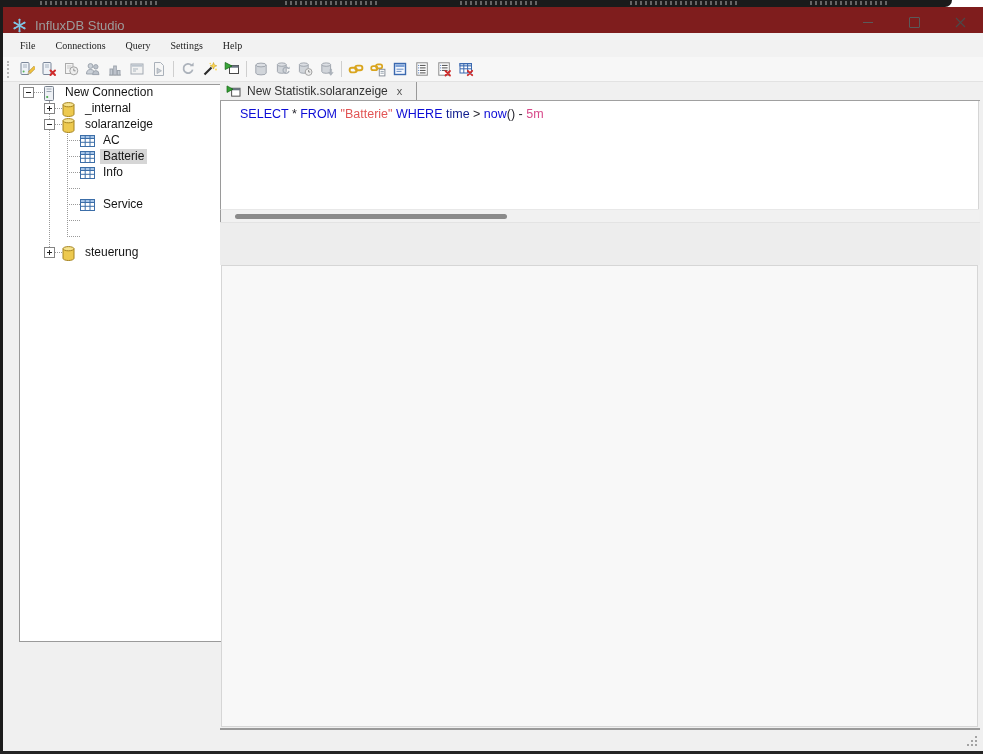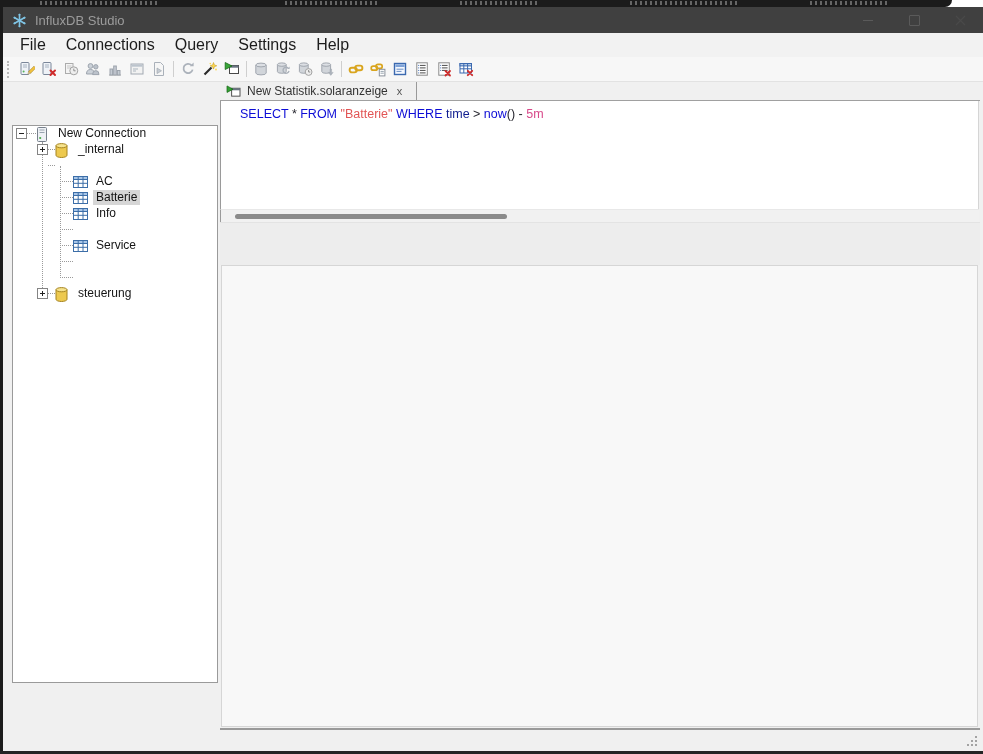--- a/index.html
+++ b/index.html
@@ -8,49 +8,49 @@
 
   
   #top-strip{position:absolute;left:0;top:0;width:952px;height:7px;background:#1b1b1b;
              border-bottom-right-radius:9px;z-index:5;}
   .bg-frag{position:absolute;top:1px;height:4px;opacity:.55;
            background:repeating-linear-gradient(90deg,rgba(255,255,255,.6) 0 2px,transparent 2px 5px);}
   #left-edge{position:absolute;left:0;top:0;width:3px;height:754px;background:#1b1b1b;z-index:6;}
   #bottom-edge{position:absolute;left:0;top:751px;width:983px;height:3px;background:#242424;z-index:6;}
 
   
-  #titlebar{position:absolute;left:3px;top:7px;width:980px;height:26px;background:#404040;
-            display:flex;align-items:center;}
+  #titlebar{position:absolute;left:3px;top:7px;width:980px;height:26px;background:#7f1d1d;
+            display:flex;align-items:flex-end;}
   #app-title{margin-left:8px;font-size:13px;color:#9c9c9c;}
   #app-logo{margin-left:9px;display:flex;align-items:center;}
   #win-controls{margin-left:auto;margin-right:8px;display:flex;}
   .wc{width:30px;height:22px;display:flex;align-items:center;justify-content:center;margin-left:16px;}
   .wc-min-glyph{width:10px;height:1px;background:#5a5a5a;display:block;}
   .wc-max-glyph{width:9px;height:9px;border:1px solid #5a5a5a;border-radius:1px;display:block;}
 
   
   #menubar{position:absolute;left:3px;top:33px;width:980px;height:24px;background:#f2f2f2;
            display:flex;align-items:center;padding-left:7px;box-sizing:border-box;}
-  .menu-item{padding:3px 10px;font-size:16px;color:#1c1c1c;}
+  .menu-item{padding:3px 10px;font-size:10px;color:#1c1c1c;font-family:Liberation Serif, serif;}
 
   
   #toolbar{position:absolute;left:3px;top:57px;width:980px;height:25px;background:#f7f7f7;
            border-bottom:1px solid #e2e2e2;display:flex;align-items:center;padding-left:3px;
            box-sizing:border-box;}
   .grip-v{width:2px;height:17px;border-left:2px dotted #b9b9b9;margin:0 5px 0 1px;}
   .tbtn{width:22px;height:22px;display:flex;align-items:center;justify-content:center;flex:0 0 auto;}
   .tbtn.disabled{opacity:.8;}
   .tsep{width:1px;height:16px;background:#cfcfcf;margin:0 3px;flex:0 0 auto;}
 
   
   #main{position:absolute;left:3px;top:82px;width:980px;height:650px;background:#f0f0f0;}
 
   
-  #tree-panel{position:absolute;left:9px;top:2px;width:206px;height:558px;background:#fff;
-              border:1px solid #9a9a9a;box-sizing:border-box;margin-top:41px;}
+  #tree-panel{position:absolute;left:16px;top:2px;width:206px;height:558px;background:#fff;
+              border:1px solid #9a9a9a;box-sizing:border-box;}
   .trow{position:absolute;left:0;width:100%;height:16px;}
   .expander{position:absolute;top:2px;width:11px;height:11px;background:#fff;
             border:1px solid #848484;box-sizing:border-box;z-index:3;}
   .expander::before{content:"";position:absolute;left:2px;top:4px;width:5px;height:1px;background:#222;}
   .expander.plus::after{content:"";position:absolute;left:4px;top:2px;width:1px;height:5px;background:#222;}
   .node-icon{position:absolute;top:1px;display:flex;z-index:2;}
   .node-label{position:absolute;top:0px;font-size:12px;color:#141414;padding:1px 3px;line-height:13px;white-space:nowrap;}
   .node-label.selected{background:#d6d6d6;}
   .vline{position:absolute;width:0;border-left:1px dotted #9a9a9a;z-index:1;}
   .hstub{position:absolute;height:0;border-top:1px dotted #9a9a9a;z-index:1;}
@@ -366,20 +366,30 @@
       <span class="expander plus" style="left:24px"></span>
       <span class="node-icon" style="left:42px">
         <svg width="13" height="15" viewBox="0 0 13 15">
           <path d="M1 2.7 v9.6 a5.5 2.2 0 0 0 11 0 V2.7" fill="#edc94f" stroke="#a5831f"></path>
           <ellipse cx="6.5" cy="2.7" rx="5.5" ry="2.1" fill="#f6e38e" stroke="#a5831f"></ellipse>
         </svg>
       </span>
       <span class="node-label" style="left:62px">_internal</span>
     </div>
 
+    <div class="trow" style="top:32px">
+      <span class="expander" style="left:24px"></span>
+      <span class="node-icon" style="left:42px">
+        <svg width="13" height="15" viewBox="0 0 13 15">
+          <path d="M1 2.7 v9.6 a5.5 2.2 0 0 0 11 0 V2.7" fill="#edc94f" stroke="#a5831f"></path>
+          <ellipse cx="6.5" cy="2.7" rx="5.5" ry="2.1" fill="#f6e38e" stroke="#a5831f"></ellipse>
+        </svg>
+      </span>
+      <span class="node-label" style="left:62px">solaranzeige</span>
+    </div>
 
     <div class="trow" style="top:48px">
       <span class="node-icon" style="left:60px;top:2px">
         <svg width="15" height="12" viewBox="0 0 15 12">
           <rect x="0.5" y="0.5" width="14" height="11" fill="#ffffff" stroke="#3c6ea8"></rect>
           <rect x="0.5" y="0.5" width="14" height="3" fill="#a8c6e8" stroke="#3c6ea8"></rect>
           <line x1="5.2" y1="0.5" x2="5.2" y2="11.5" stroke="#3c6ea8"></line>
           <line x1="10" y1="0.5" x2="10" y2="11.5" stroke="#3c6ea8"></line>
           <line x1="0.5" y1="7.3" x2="14.5" y2="7.3" stroke="#3c6ea8"></line>
         </svg>

